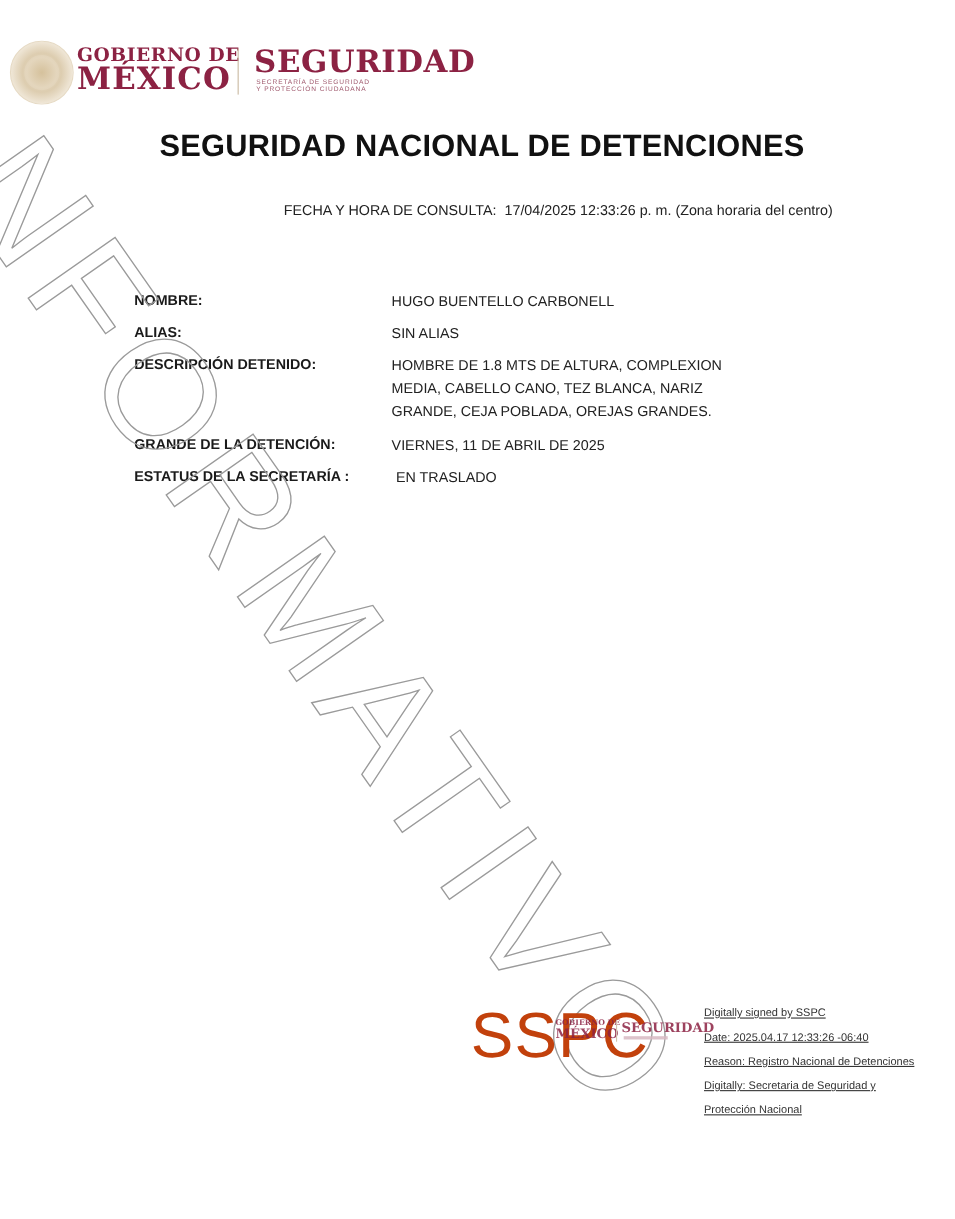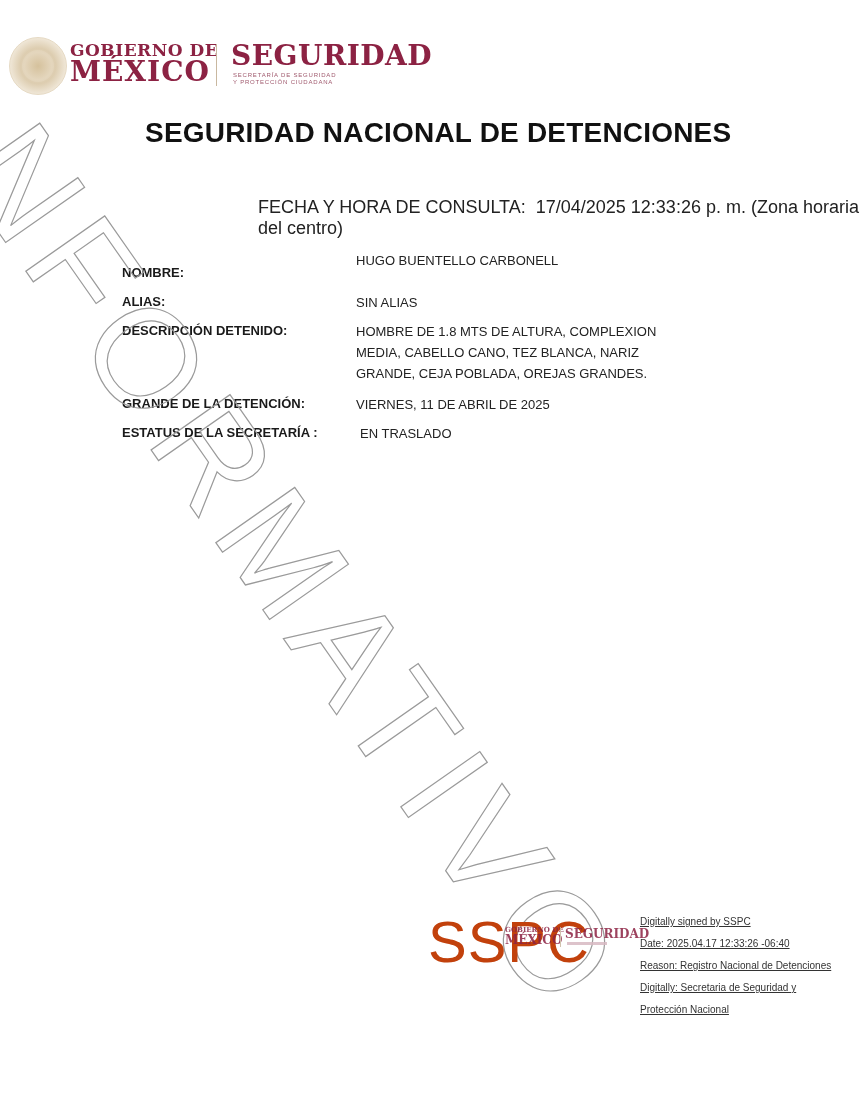--- a/index.html
+++ b/index.html
@@ -34,21 +34,21 @@
   }
   .seg-sub {
     left: 233px; top: 72px; font-size: 6px; color: #a05a6e; letter-spacing: 0.8px; line-height: 7px;
   }
 
   
   .doc-title {
     left: 145px; top: 117px; font-size: 28px; font-weight: bold; color: #111; letter-spacing: 0.2px;
   }
   .consulta {
-    left: 258px; top: 197px; font-size: 18px; color: #222;
+    left: 258px; top: 183px; font-size: 13px; color: #222;
   }
 
   
   .field-label { left: 122px; font-size: 13px; font-weight: bold; color: #1a1a1a; }
   .field-value { left: 356px; font-size: 13px; color: #222; line-height: 21px; width: 350px; }
 
   
   .watermark {
     left: 60px; top: 95px;
     width: 900px; height: 120px;
@@ -92,21 +92,21 @@
   <div>Y PROTECCIÓN CIUDADANA</div>
 </div>
 
 <div class="abs doc-title">SEGURIDAD NACIONAL DE DETENCIONES</div>
 <div class="abs consulta">
   <span>FECHA Y HORA DE CONSULTA:</span>&nbsp;
   <span>17/04/2025 12:33:26 p. m. (Zona horaria del centro)</span>
 </div>
 
 <div class="abs field-label" style="top:265px">NOMBRE:</div>
-<div class="abs field-value" style="top:250px">HUGO BUENTELLO CARBONELL</div>
+<div class="abs field-value" style="top:263px">HUGO BUENTELLO CARBONELL</div>
 
 <div class="abs field-label" style="top:294px">ALIAS:</div>
 <div class="abs field-value" style="top:292px">SIN ALIAS</div>
 
 <div class="abs field-label" style="top:323px">DESCRIPCIÓN DETENIDO:</div>
 <div class="abs field-value" style="top:321px; width:345px">HOMBRE DE 1.8 MTS DE ALTURA, COMPLEXION MEDIA, CABELLO CANO, TEZ BLANCA, NARIZ GRANDE, CEJA POBLADA, OREJAS GRANDES.</div>
 
 <div class="abs field-label" style="top:396px">GRANDE DE LA DETENCIÓN:</div>
 <div class="abs field-value" style="top:394px">VIERNES, 11 DE ABRIL DE 2025</div>
 

